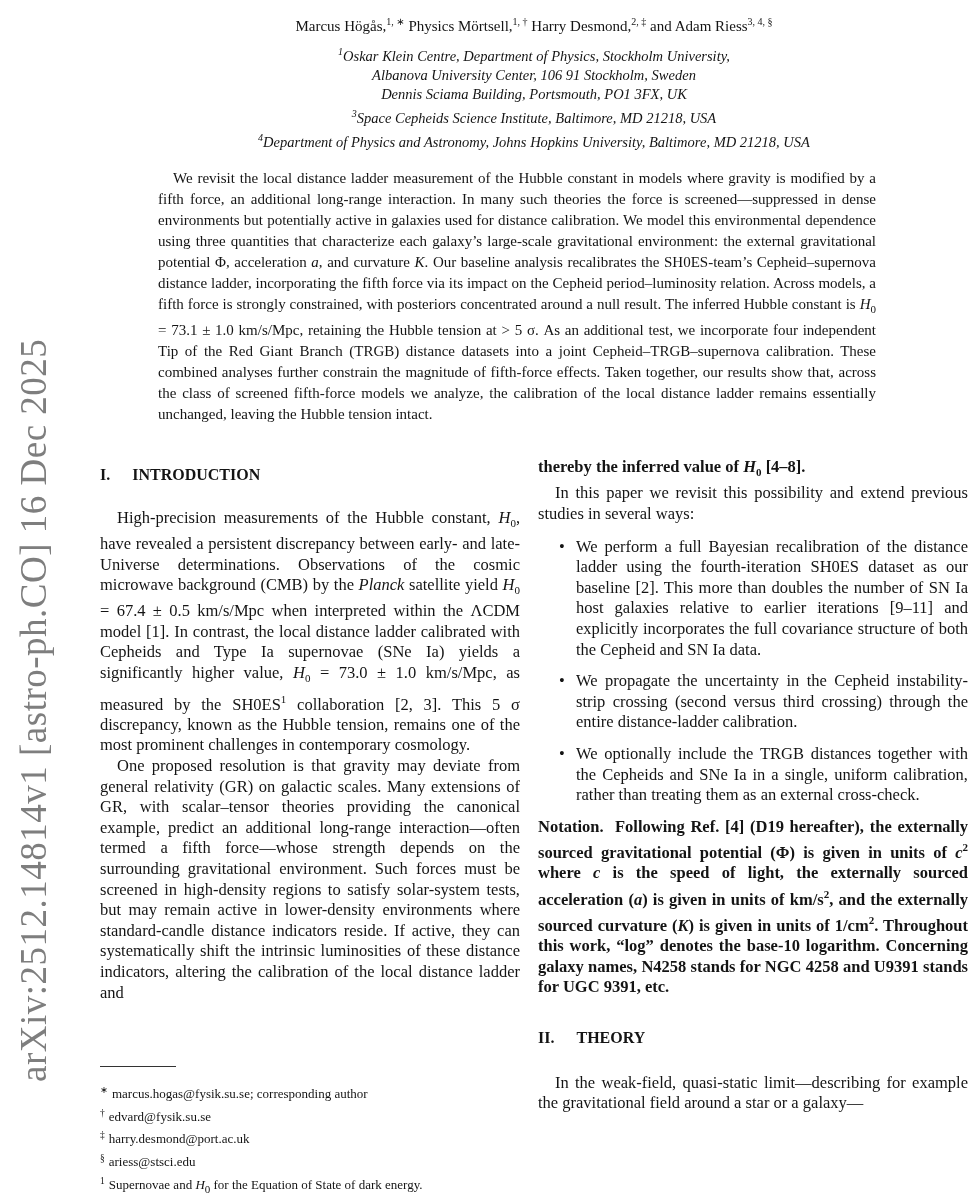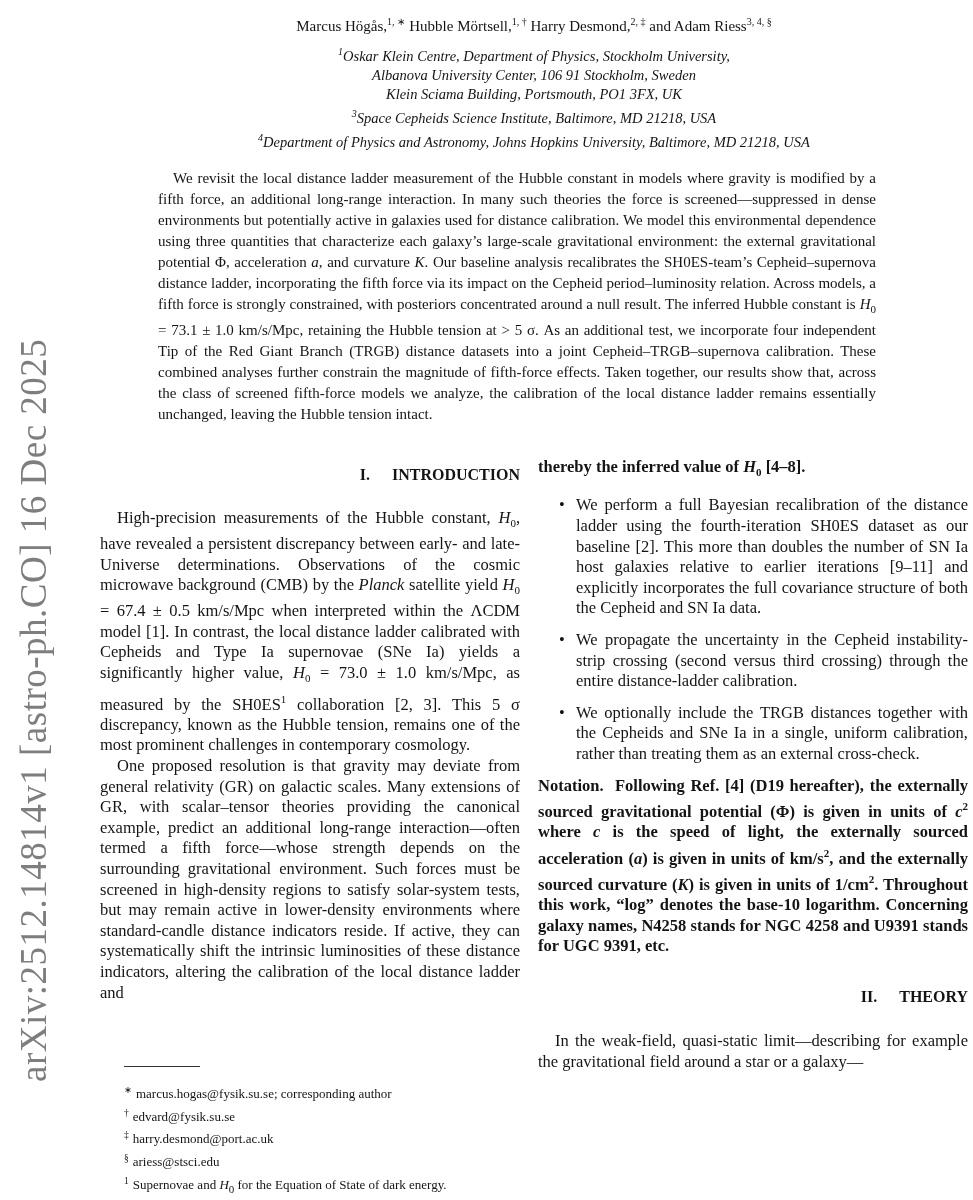--- a/index.html
+++ b/index.html
@@ -59,21 +59,21 @@
     display: flex;
     gap: 18px;
     margin-top: 32px;
   }
   .col { text-align: justify; font-size: 16.5px; line-height: 20.6px; }
   .col-left  { width: 420px; }
   .col-right { width: 430px; }
   .col p { margin: 0; text-indent: 17px; }
   .col p.noindent { text-indent: 0; font-weight: bold; }
   .sec-heading {
-    text-align: right;
+    text-align: left;
     font-weight: bold;
     font-size: 16px;
     text-indent: 0;
     margin: 8px 0 22px 0;
   }
   .sec-heading .sec-num { margin-right: 22px; }
   .sec-heading.second { margin: 30px 0 24px 0; }
   ul.contributions {
     list-style: none;
     margin: 12px 0 4px 0;
@@ -88,65 +88,65 @@
     position: absolute;
     left: -17px;
   }
   .footnote-block {
     position: absolute;
     left: 0; top: 1066px;
     width: 420px;
     font-size: 13px;
     line-height: 18.4px;
     text-align: left;
-    margin-left: 24px;
   }
   .footnote-rule {
     width: 76px;
     border: 0;
     border-top: 1.2px solid #333;
     margin: 0 0 14px 0;
   }
   .footnote { padding-left: 17px; text-indent: -17px; }
   .footnote sup { font-size: 9.5px; margin-right: 4px; }
   sub { font-size: 11px; }
   sup { font-size: 11px; }
 </style>
 </head>
 <body>
 
 <div class="watermark">arXiv:2512.14814v1 [astro-ph.CO] 16 Dec 2025</div>
 
 <div class="page">
 
 
-  <div class="authors"><span>Marcus Högås,</span><sup>1, ∗</sup><span> Hubble Mörtsell,</span><sup>1, †</sup><span> Harry Desmond,</span><sup>2, ‡</sup><span> and Adam Riess</span><sup>3, 4, §</sup></div>
+  <div class="authors"><span>Marcus Högås,</span><sup>1, ∗</sup><span> Physics Mörtsell,</span><sup>1, †</sup><span> Harry Desmond,</span><sup>2, ‡</sup><span> and Adam Riess</span><sup>3, 4, §</sup></div>
 
   <div class="affiliations">
     <div class="affil"><sup>1</sup><span>Oskar Klein Centre, Department of Physics, Stockholm University,</span></div>
     <div class="affil"><span>Albanova University Center, 106 91 Stockholm, Sweden</span></div>
-    <div class="affil"><span>Klein Sciama Building, Portsmouth, PO1 3FX, UK</span></div>
+    <div class="affil"><span>Dennis Sciama Building, Portsmouth, PO1 3FX, UK</span></div>
     <div class="affil"><sup>3</sup><span>Space Cepheids Science Institute, Baltimore, MD 21218, USA</span></div>
     <div class="affil"><sup>4</sup><span>Department of Physics and Astronomy, Johns Hopkins University, Baltimore, MD 21218, USA</span></div>
   </div>
 
   <div class="abstract">We revisit the local distance ladder measurement of the Hubble constant in models where gravity is modified by a fifth force, an additional long-range interaction. In many such theories the force is screened—suppressed in dense environments but potentially active in galaxies used for distance calibration. We model this environmental dependence using three quantities that characterize each galaxy’s large-scale gravitational environment: the external gravitational potential Φ, acceleration <i>a</i>, and curvature <i>K</i>. Our baseline analysis recalibrates the SH0ES-team’s Cepheid–supernova distance ladder, incorporating the fifth force via its impact on the Cepheid period–luminosity relation. Across models, a fifth force is strongly constrained, with posteriors concentrated around a null result. The inferred Hubble constant is <i>H</i><sub>0</sub> = 73.1 ± 1.0 km/s/Mpc, retaining the Hubble tension at &gt; 5 σ. As an additional test, we incorporate four independent Tip of the Red Giant Branch (TRGB) distance datasets into a joint Cepheid–TRGB–supernova calibration. These combined analyses further constrain the magnitude of fifth-force effects. Taken together, our results show that, across the class of screened fifth-force models we analyze, the calibration of the local distance ladder remains essentially unchanged, leaving the Hubble tension intact.</div>
 
   <div class="columns">
 
     <div class="col col-left">
       <div class="sec-heading">
         <span class="sec-num">I.</span><span>INTRODUCTION</span>
       </div>
       <p>High-precision measurements of the Hubble constant, <i>H</i><sub>0</sub>, have revealed a persistent discrepancy between early- and late-Universe determinations. Observations of the cosmic microwave background (CMB) by the <i>Planck</i> satellite yield <i>H</i><sub>0</sub> = 67.4 ± 0.5 km/s/Mpc when interpreted within the ΛCDM model [1]. In contrast, the local distance ladder calibrated with Cepheids and Type Ia supernovae (SNe Ia) yields a significantly higher value, <i>H</i><sub>0</sub> = 73.0 ± 1.0 km/s/Mpc, as measured by the SH0ES<sup>1</sup> collaboration [2, 3]. This 5 σ discrepancy, known as the Hubble tension, remains one of the most prominent challenges in contemporary cosmology.</p>
       <p>One proposed resolution is that gravity may deviate from general relativity (GR) on galactic scales. Many extensions of GR, with scalar–tensor theories providing the canonical example, predict an additional long-range interaction—often termed a fifth force—whose strength depends on the surrounding gravitational environment. Such forces must be screened in high-density regions to satisfy solar-system tests, but may remain active in lower-density environments where standard-candle distance indicators reside. If active, they can systematically shift the intrinsic luminosities of these distance indicators, altering the calibration of the local distance ladder and</p>
     </div>
 
     <div class="col col-right">
       <p class="noindent">thereby the inferred value of <i>H</i><sub>0</sub> [4–8].</p>
+      <p>In this paper we revisit this possibility and extend previous studies in several ways:</p>
       <ul class="contributions">
         <li>We perform a full Bayesian recalibration of the distance ladder using the fourth-iteration SH0ES dataset as our baseline [2]. This more than doubles the number of SN Ia host galaxies relative to earlier iterations [9–11] and explicitly incorporates the full covariance structure of both the Cepheid and SN Ia data.</li>
         <li>We propagate the uncertainty in the Cepheid instability-strip crossing (second versus third crossing) through the entire distance-ladder calibration.</li>
         <li>We optionally include the TRGB distances together with the Cepheids and SNe Ia in a single, uniform calibration, rather than treating them as an external cross-check.</li>
       </ul>
       <p class="noindent"><b>Notation.</b>&nbsp; Following Ref. [4] (D19 hereafter), the externally sourced gravitational potential (Φ) is given in units of <i>c</i><sup>2</sup> where <i>c</i> is the speed of light, the externally sourced acceleration (<i>a</i>) is given in units of km/s<sup>2</sup>, and the externally sourced curvature (<i>K</i>) is given in units of 1/cm<sup>2</sup>. Throughout this work, “log” denotes the base-10 logarithm. Concerning galaxy names, N4258 stands for NGC 4258 and U9391 stands for UGC 9391, etc.</p>
       <div class="sec-heading second">
         <span class="sec-num">II.</span><span>THEORY</span>
       </div>
       <p>In the weak-field, quasi-static limit—describing for example the gravitational field around a star or a galaxy—</p>

